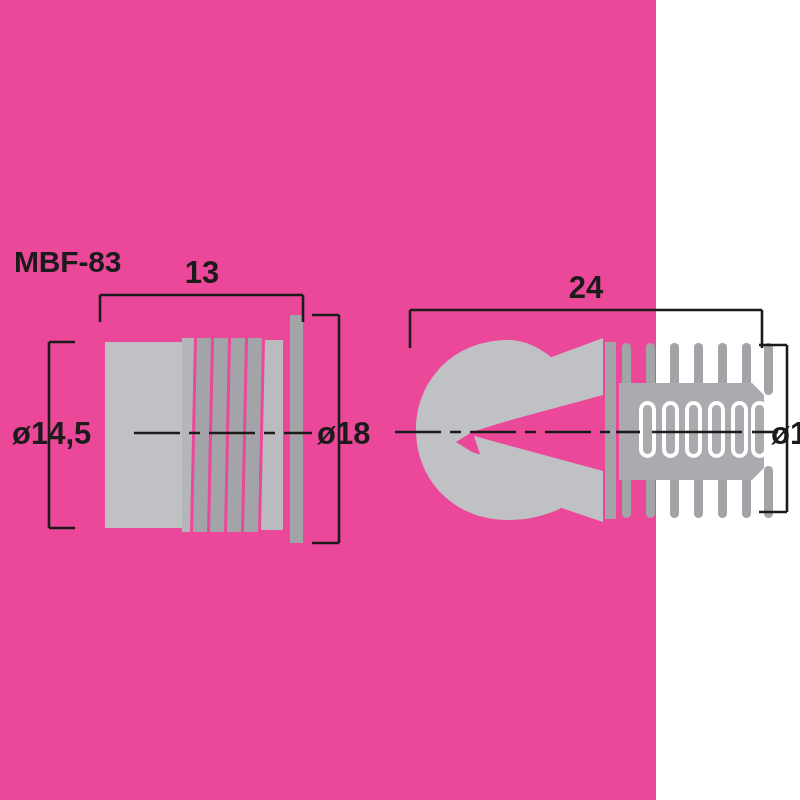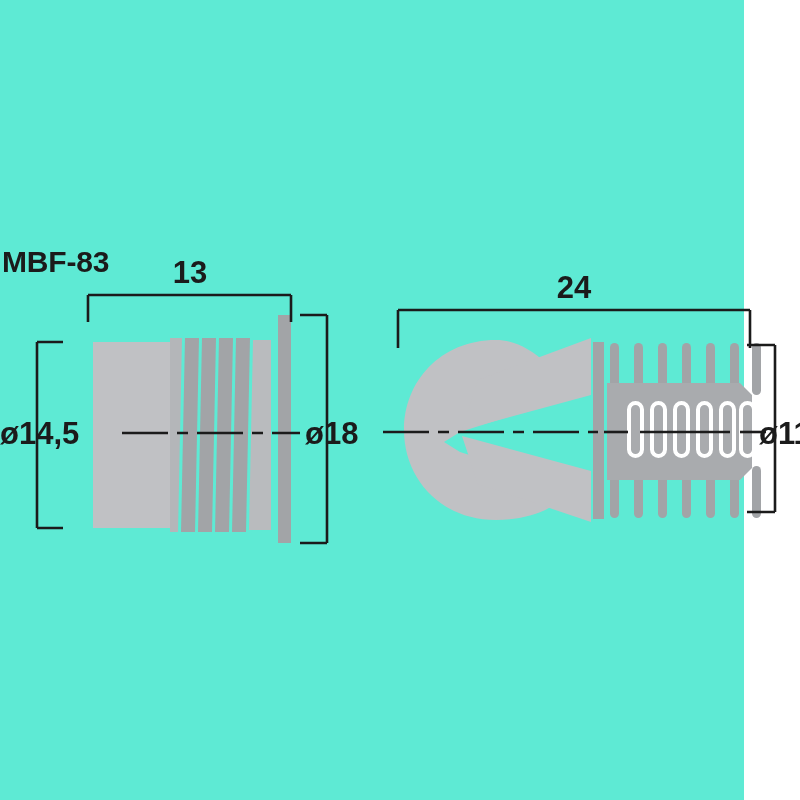--- a/index.html
+++ b/index.html
@@ -8,23 +8,24 @@
     background: #ffffff;
   }
   body {
     width: 800px;
     height: 800px;
     font-family: "Liberation Sans", sans-serif;
     overflow: hidden;
   }
   #drawing-root {
     position: relative;
-    width: 744px;
+    width: 644px;
     height: 800px;
-    background: #5eead4;
+    background: #ec4899;
+    padding-left: 12px;
   }
   svg.sheet {
     display: block;
     width: 800px;
     height: 800px;
   }
   .dim-text {
     font-family: "Liberation Sans", sans-serif;
     font-weight: bold;
     font-size: 31px;

